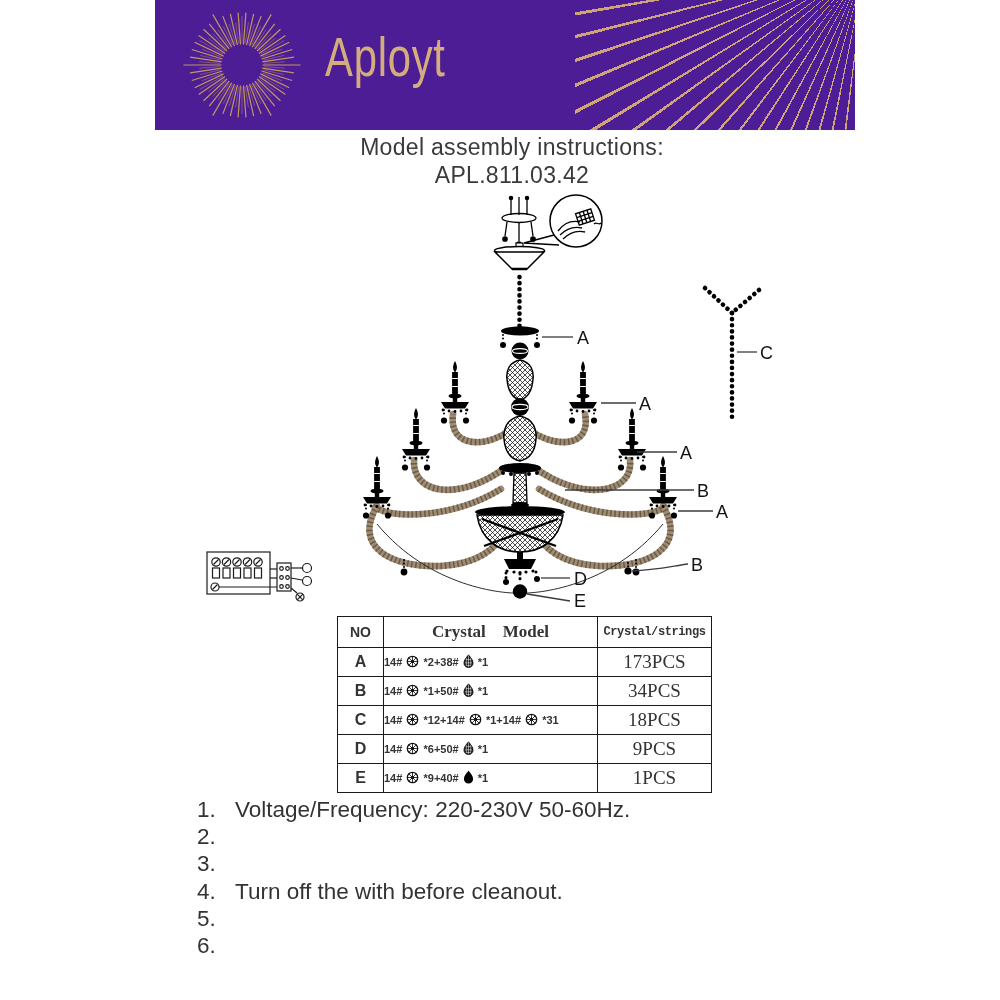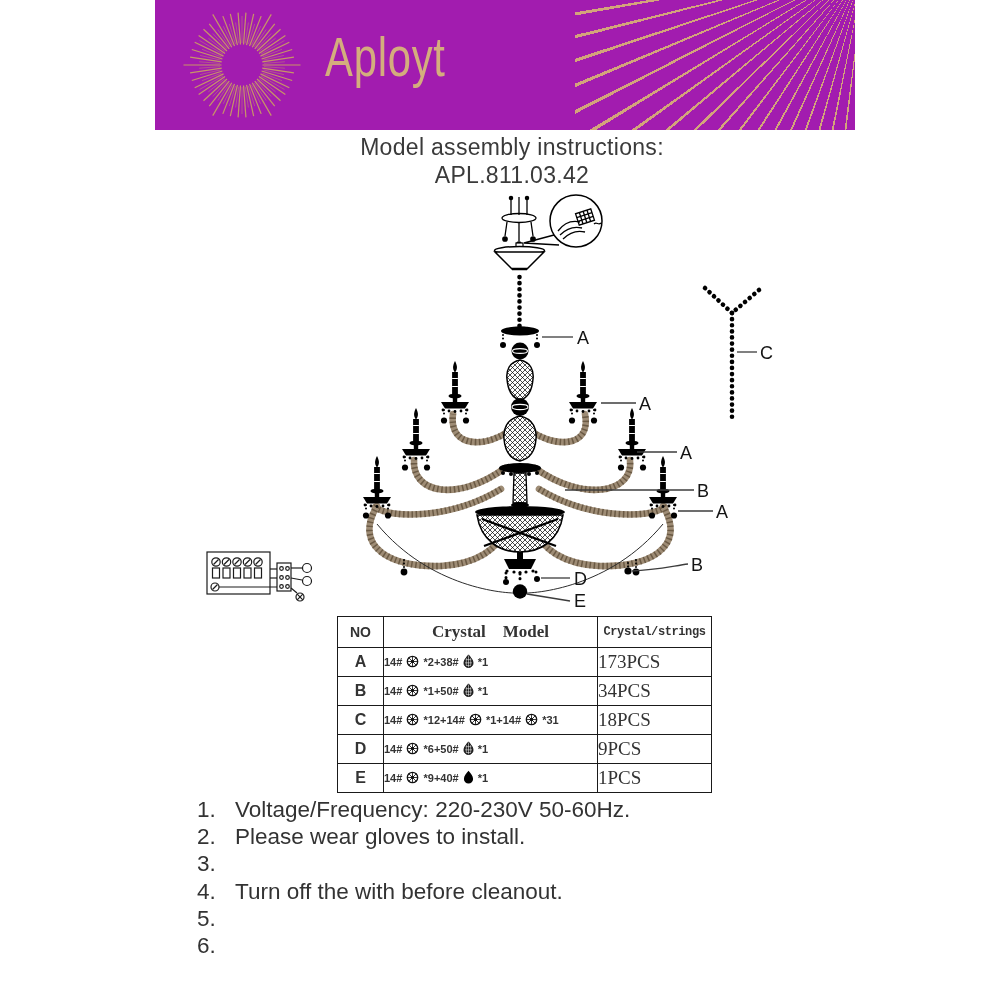--- a/index.html
+++ b/index.html
@@ -1,21 +1,21 @@
 <!DOCTYPE html>
 <html><head>
 <meta charset="utf-8">
 <style>
   html,body{margin:0;padding:0}
   body{width:1000px;height:1000px;position:relative;background:#ffffff;
        font-family:"Liberation Sans",sans-serif;overflow:hidden;color:#333}
 
   
   .banner{position:absolute;left:155px;top:0;width:700px;height:130px;
-          background:#a21caf;overflow:hidden}
+          background:#4c1d95;overflow:hidden}
   .logo{position:absolute;left:26px;top:4px;width:122px;height:122px}
   .brand{position:absolute;left:170px;top:30px;font-size:55px;font-weight:400;
          color:#d4ad7d;letter-spacing:1px;transform:scaleX(.76);transform-origin:left top;
          line-height:1}
   .fan{position:absolute;right:0;top:0;width:280px;height:130px;
        background:repeating-conic-gradient(from 118deg at 104% -28%,
          rgba(214,171,120,.95) 0deg .6deg, transparent .6deg 4.3deg)}
 
   
   .title-line{position:absolute;left:12px;width:1000px;text-align:center;
@@ -41,21 +41,21 @@
   .itable thead th{height:30px}
   .itable td{height:28px}
   th.h-no{width:45px;font-size:14px;font-weight:700;text-align:center}
   th.h-crystal{width:213px;font-family:"Liberation Serif",serif;font-size:17px;
                font-weight:600;white-space:pre;text-align:center}
   th.h-qty{width:113px;font-family:"Liberation Mono",monospace;font-size:12px;
            font-weight:700;letter-spacing:-.4px;text-align:center}
   .c-no{text-align:center;font-weight:700;font-size:16px}
   .c-crystal{font-size:11px;font-weight:700;padding-left:17px;white-space:nowrap}
   .c-crystal .cicon{display:inline-block;vertical-align:-2px;margin:0 1px}
-  .c-qty{font-family:"Liberation Serif",serif;font-size:19px;}
+  .c-qty{font-family:"Liberation Serif",serif;font-size:19px;text-align:center}
 
   
   .instructions{position:absolute;left:197px;top:796px;width:780px}
   .instr{display:flex;font-size:22.5px;color:#333;line-height:27.2px}
   .instr-num{width:38px;flex:none}
 </style>
 </head>
 <body>
 
 <div class="banner">
@@ -458,21 +458,20 @@
     </tbody>
 </table>
 
 <div class="instructions">
   <div class="instr">
     <span class="instr-num">1.</span>
     <span class="instr-text">Voltage/Frequency: 220-230V 50-60Hz.</span>
   </div>
   <div class="instr">
     <span class="instr-num">2.</span>
-    <span class="instr-text">Please wear gloves to install.</span>
   </div>
   <div class="instr">
     <span class="instr-num">3.</span>
   </div>
   <div class="instr">
     <span class="instr-num">4.</span>
     <span class="instr-text">Turn off the with before cleanout.</span>
   </div>
   <div class="instr">
     <span class="instr-num">5.</span>

